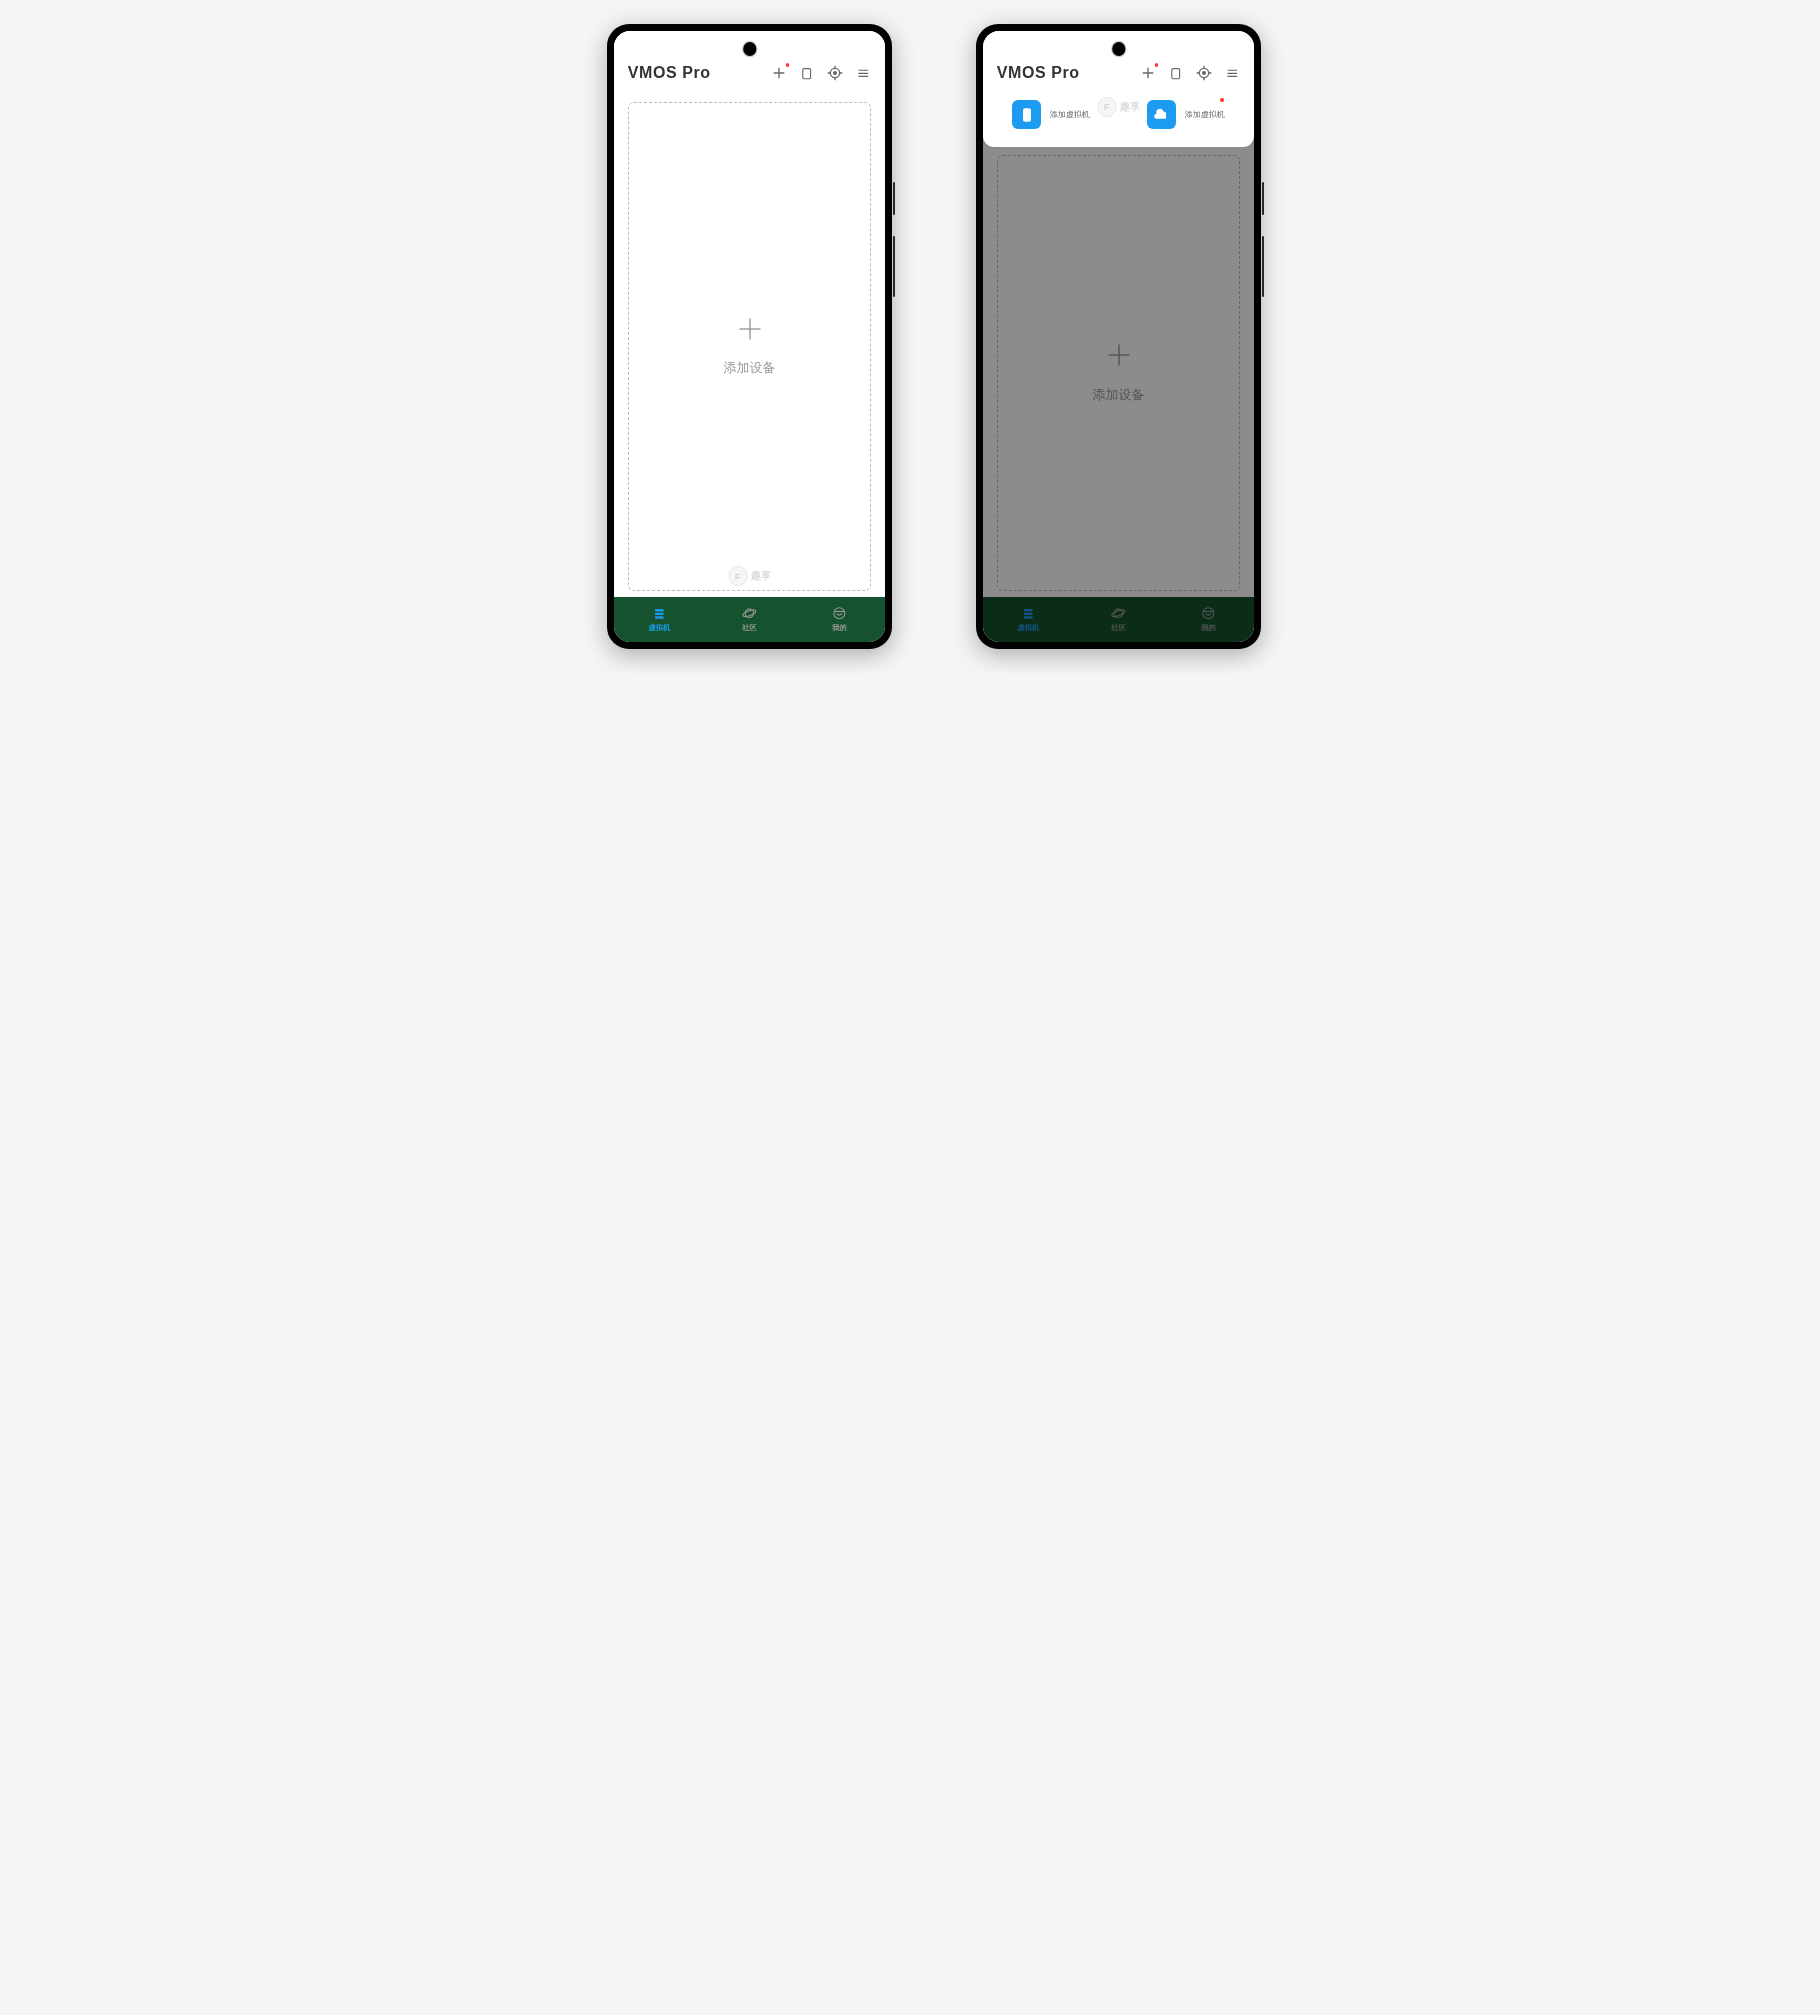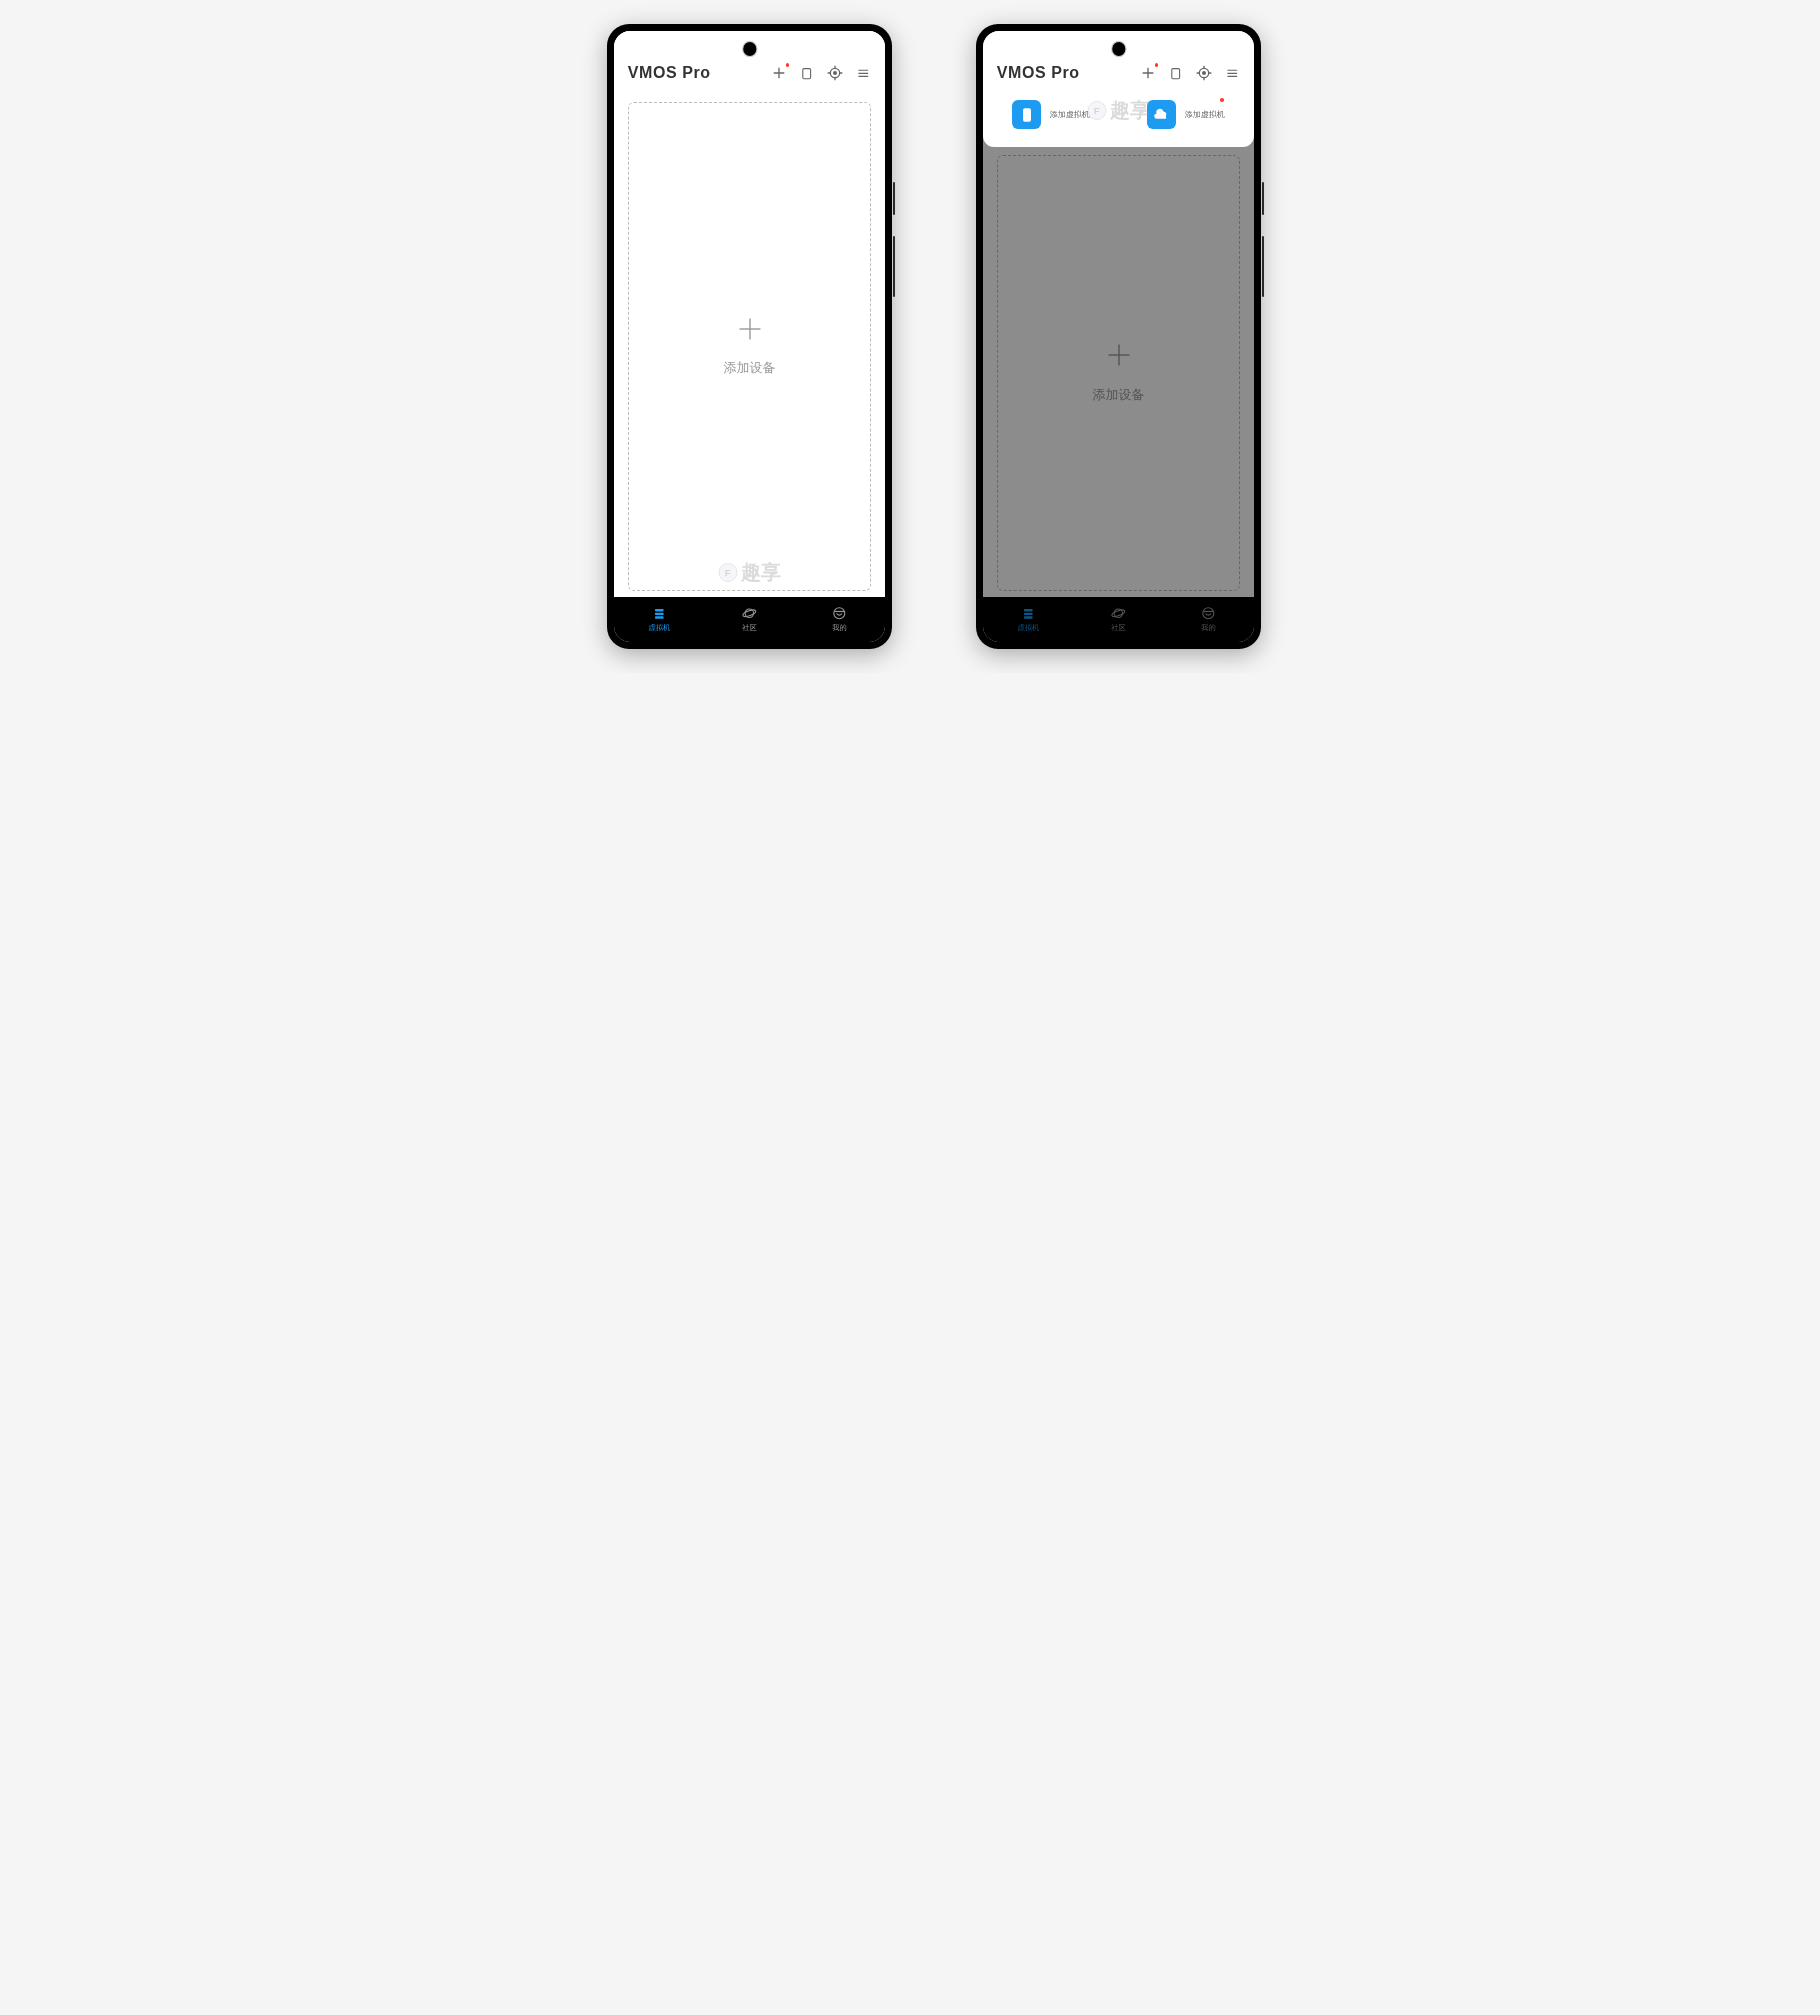--- a/index.html
+++ b/index.html
@@ -162,23 +162,24 @@
     .add-device-label {
       font-size: 13px;
       color: #999;
       font-family: Liberation Mono, monospace;
     }
     .bottom-nav {
       height: 45px;
       display: flex;
       justify-content: space-around;
       align-items: center;
-      background: #000000;
+      background: #14532d;
       z-index: 10;
       position: relative;
+      font-weight: bold;
     }
     .nav-item {
       display: flex;
       flex-direction: column;
       align-items: center;
       gap: 2.4px;
       color: #999;
       font-size: 7.3px;
       cursor: pointer;
       width: 61px;
@@ -214,21 +215,21 @@
       border-radius: 50%;
       display: flex;
       align-items: center;
       justify-content: center;
       font-weight: 700;
       font-size: 9.7px;
       color: #888;
       background: #e8e8f0;
     }
     .watermark-text {
-      font-size: 20px;
+      font-size: 10px;
       font-weight: 700;
       color: #999;
       font-family: Liberation Mono, monospace;
     }
   </style>
 </head>
 <body>
 
 <div class="phone-frame">
   <div class="screen">

